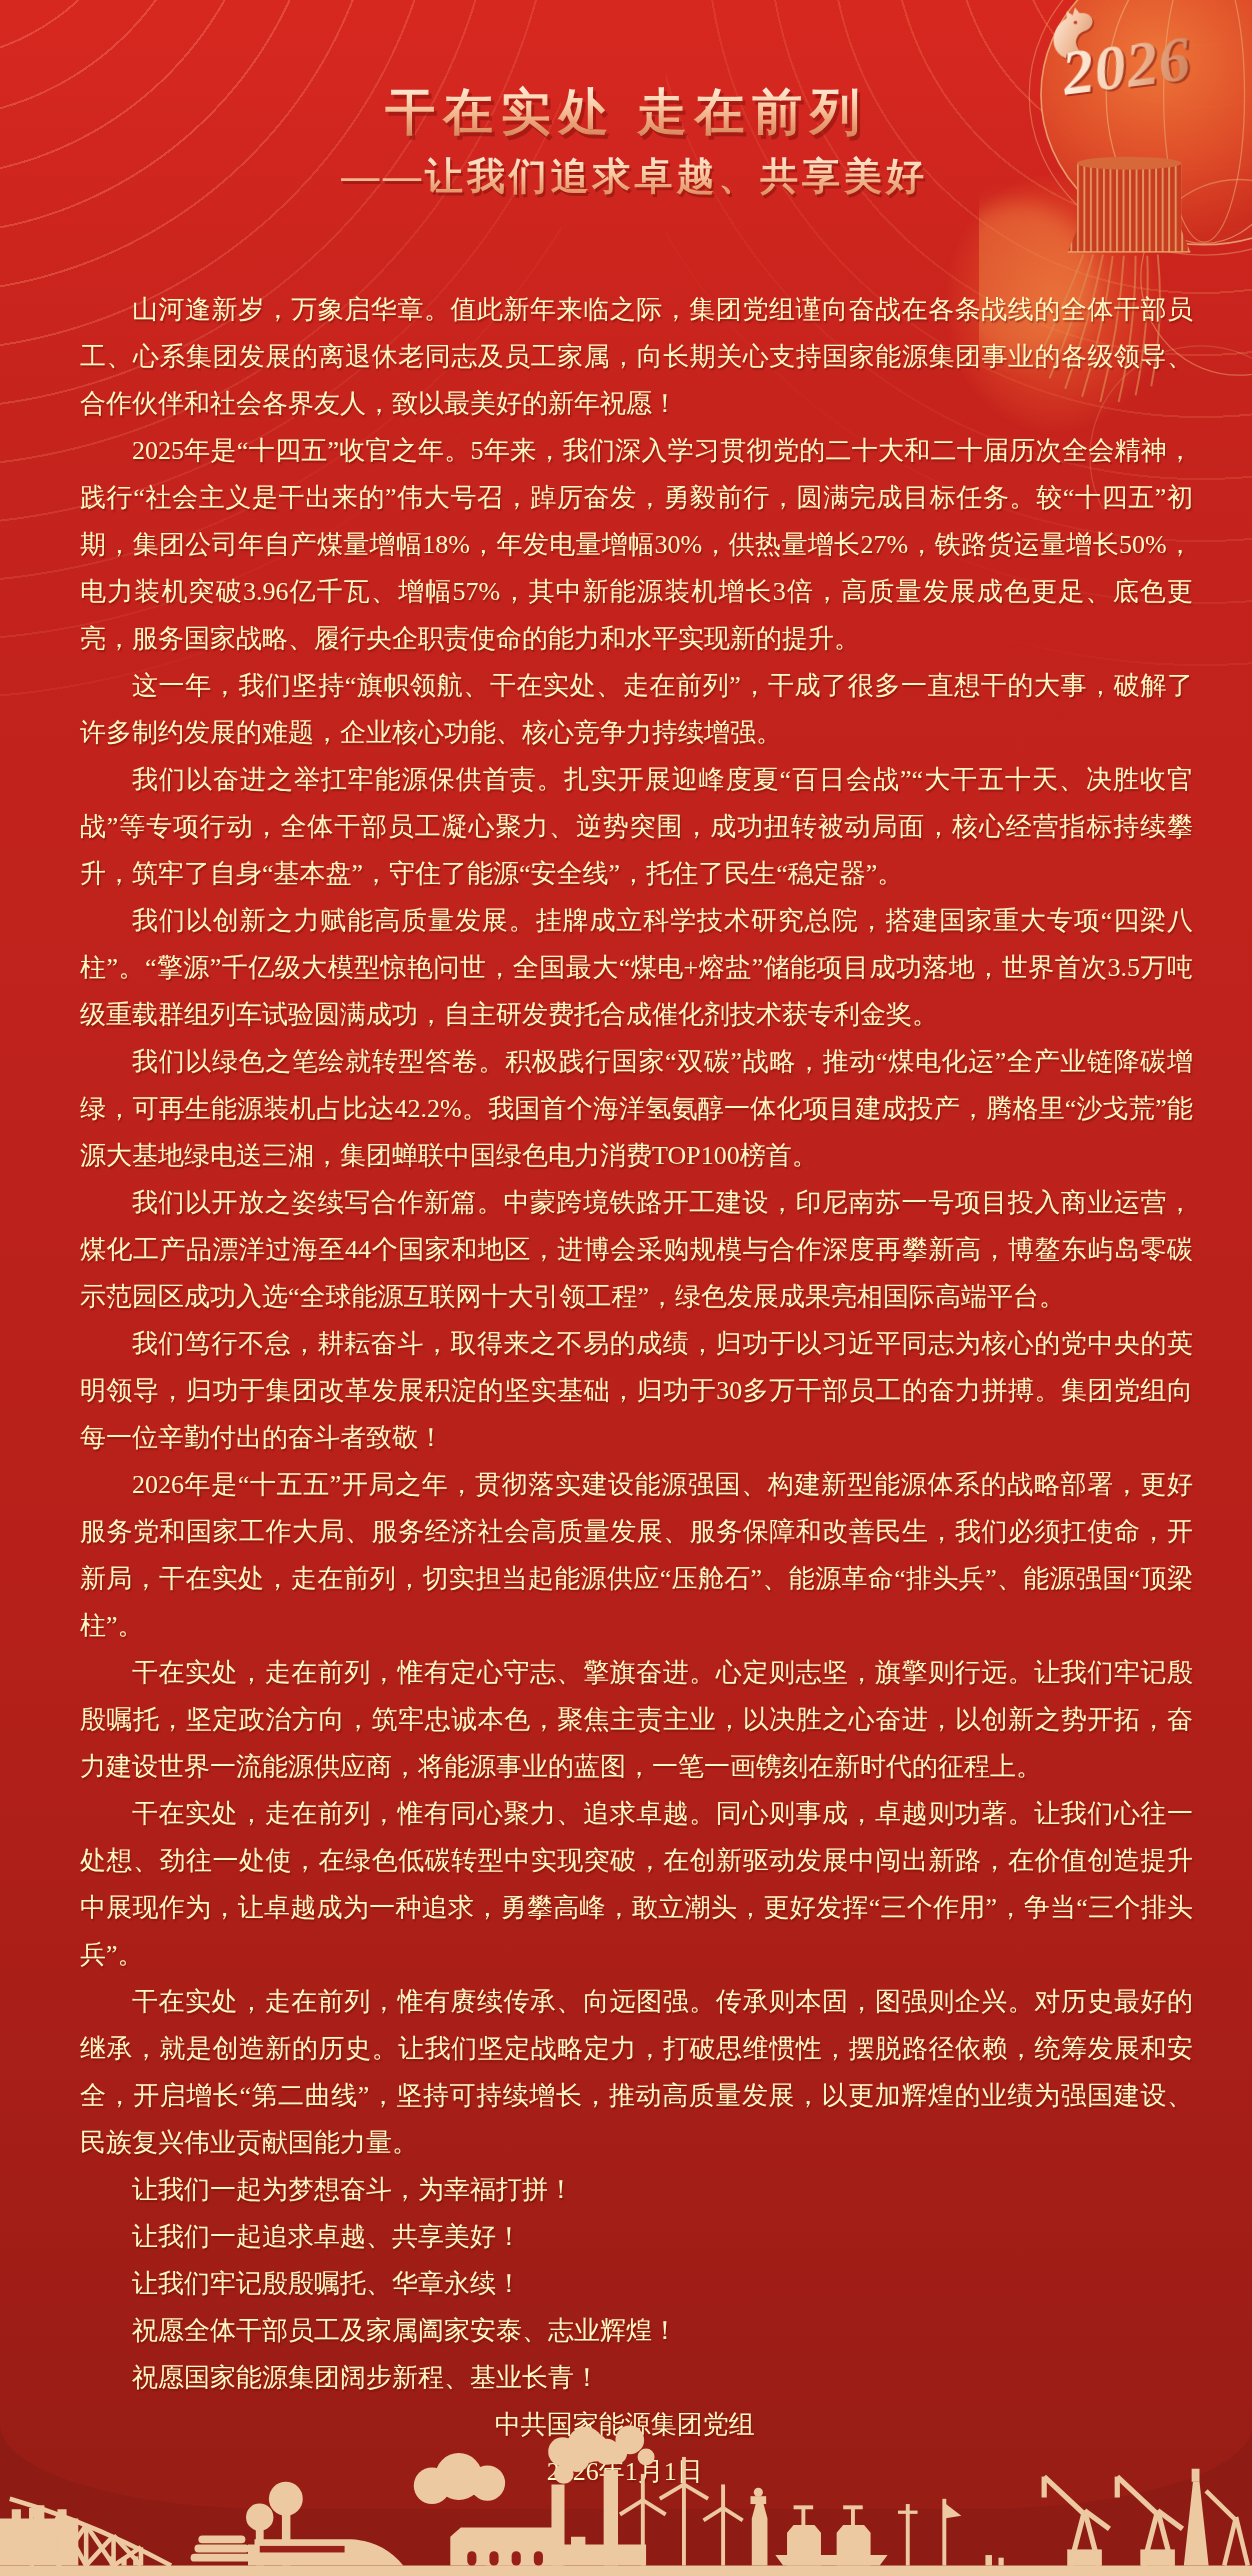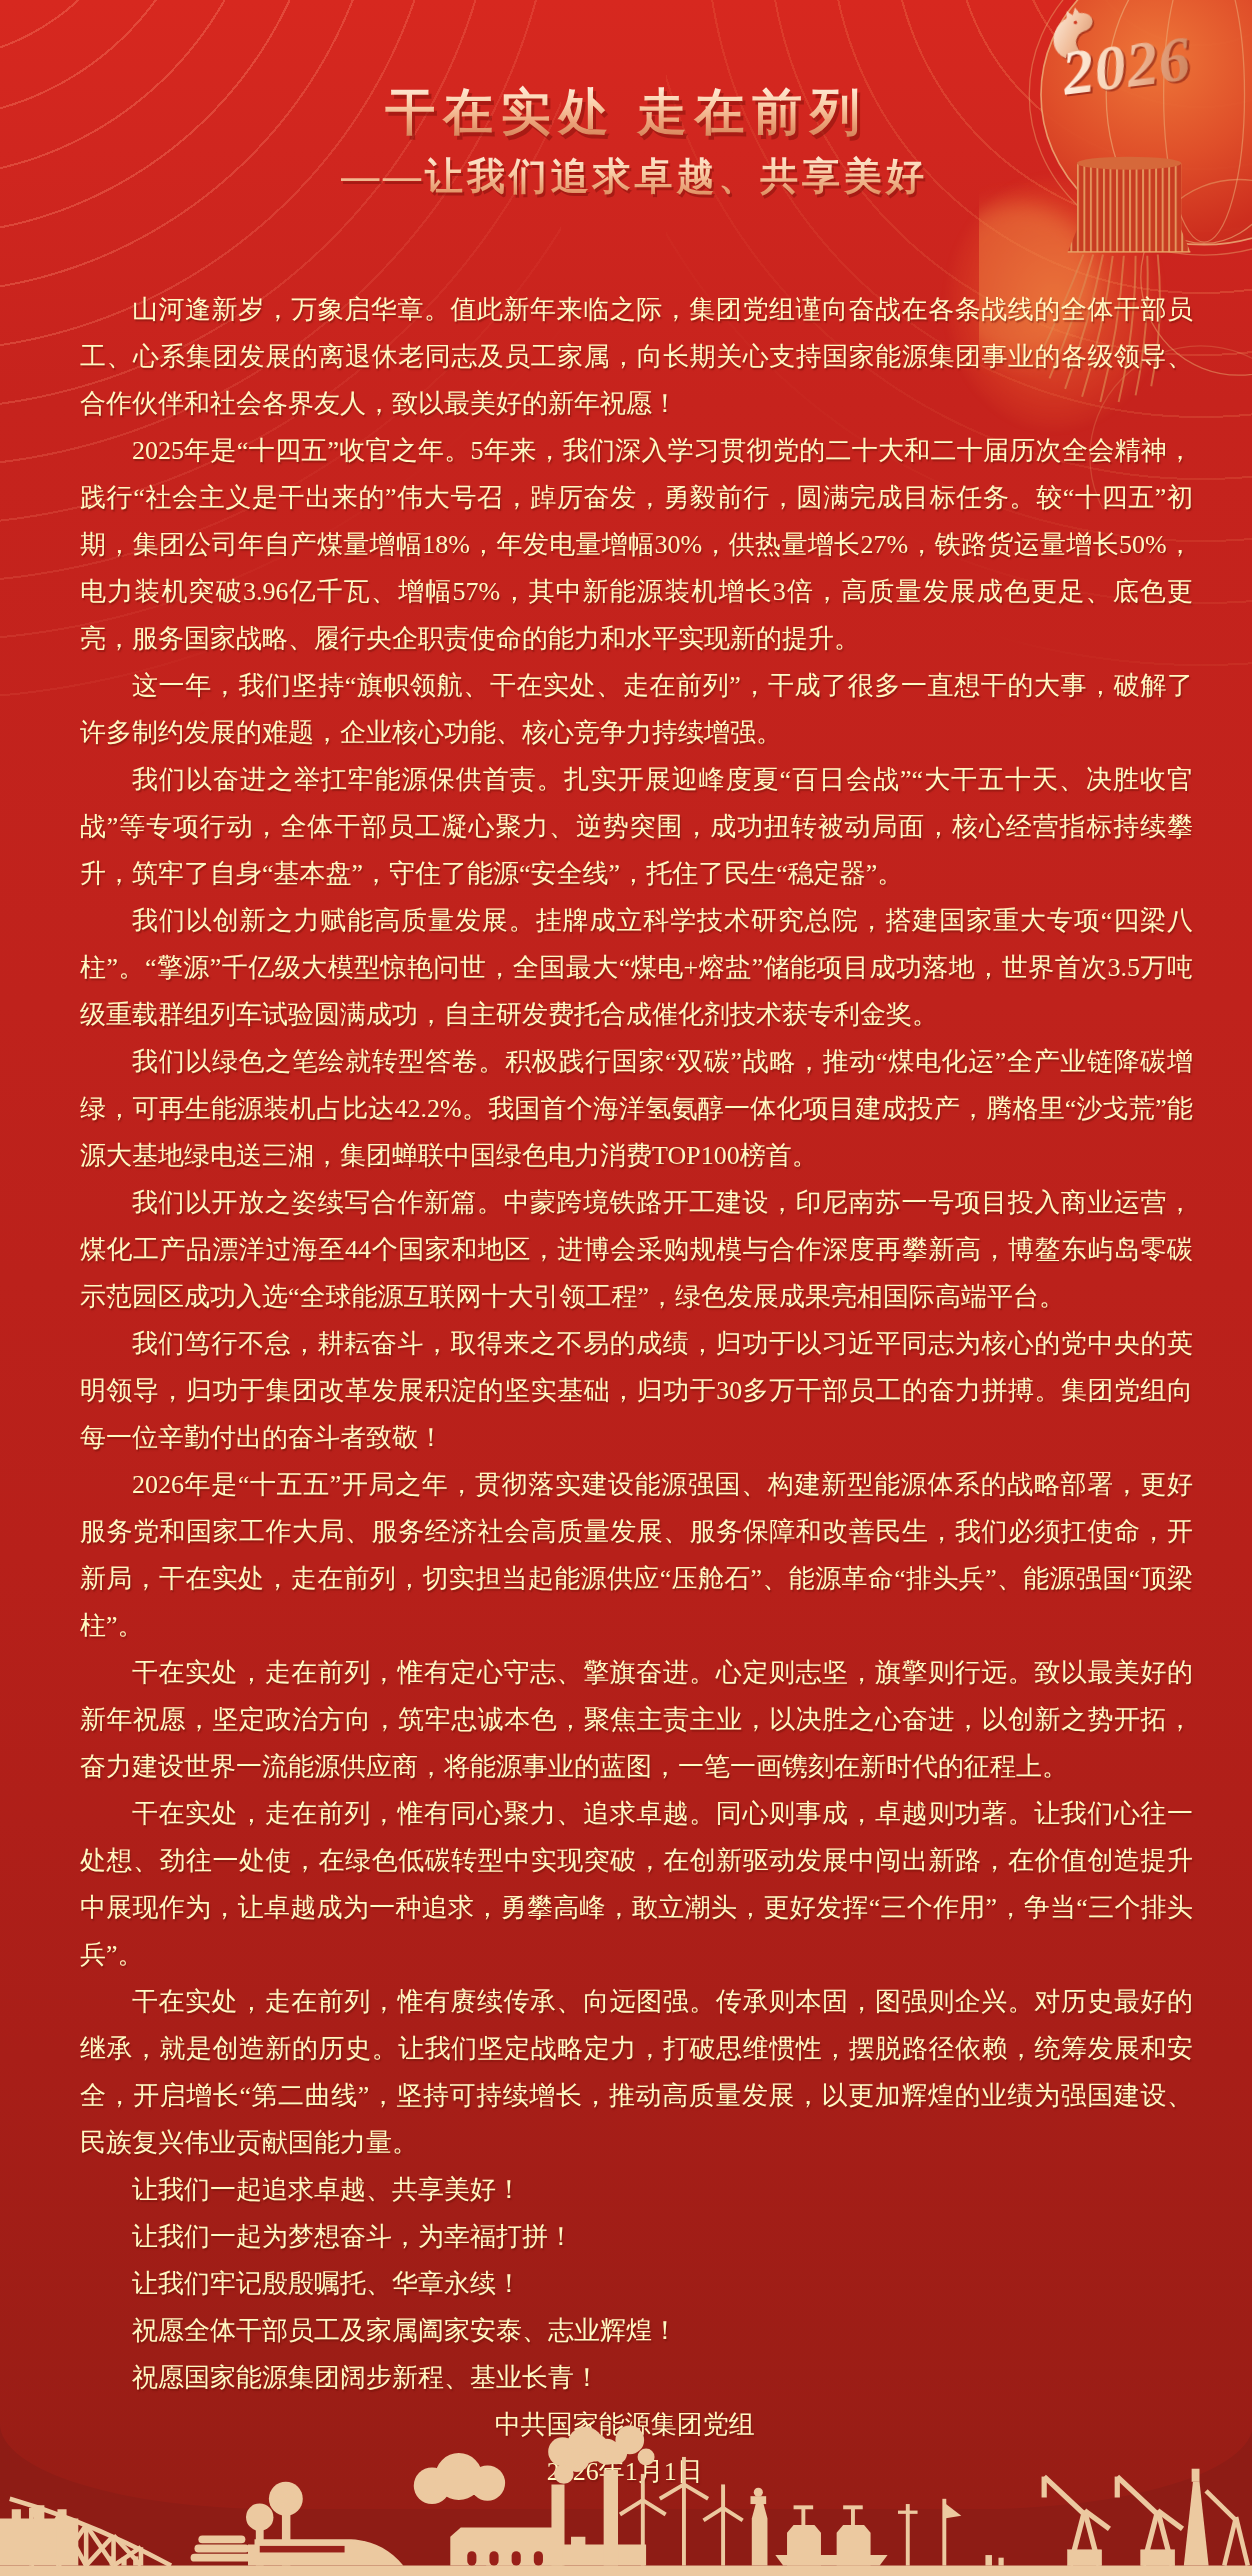--- a/index.html
+++ b/index.html
@@ -127,25 +127,25 @@
 
     <p>山河逢新岁，万象启华章。值此新年来临之际，集团党组谨向奋战在各条战线的全体干部员工、心系集团发展的离退休老同志及员工家属，向长期关心支持国家能源集团事业的各级领导、合作伙伴和社会各界友人，致以最美好的新年祝愿！</p>
         <p>2025年是“十四五”收官之年。5年来，我们深入学习贯彻党的二十大和二十届历次全会精神，践行“社会主义是干出来的”伟大号召，踔厉奋发，勇毅前行，圆满完成目标任务。较“十四五”初期，集团公司年自产煤量增幅18%，年发电量增幅30%，供热量增长27%，铁路货运量增长50%，电力装机突破3.96亿千瓦、增幅57%，其中新能源装机增长3倍，高质量发展成色更足、底色更亮，服务国家战略、履行央企职责使命的能力和水平实现新的提升。</p>
         <p>这一年，我们坚持“旗帜领航、干在实处、走在前列”，干成了很多一直想干的大事，破解了许多制约发展的难题，企业核心功能、核心竞争力持续增强。</p>
         <p>我们以奋进之举扛牢能源保供首责。扎实开展迎峰度夏“百日会战”“大干五十天、决胜收官战”等专项行动，全体干部员工凝心聚力、逆势突围，成功扭转被动局面，核心经营指标持续攀升，筑牢了自身“基本盘”，守住了能源“安全线”，托住了民生“稳定器”。</p>
         <p>我们以创新之力赋能高质量发展。挂牌成立科学技术研究总院，搭建国家重大专项“四梁八柱”。“擎源”千亿级大模型惊艳问世，全国最大“煤电+熔盐”储能项目成功落地，世界首次3.5万吨级重载群组列车试验圆满成功，自主研发费托合成催化剂技术获专利金奖。</p>
         <p>我们以绿色之笔绘就转型答卷。积极践行国家“双碳”战略，推动“煤电化运”全产业链降碳增绿，可再生能源装机占比达42.2%。我国首个海洋氢氨醇一体化项目建成投产，腾格里“沙戈荒”能源大基地绿电送三湘，集团蝉联中国绿色电力消费TOP100榜首。</p>
         <p>我们以开放之姿续写合作新篇。中蒙跨境铁路开工建设，印尼南苏一号项目投入商业运营，煤化工产品漂洋过海至44个国家和地区，进博会采购规模与合作深度再攀新高，博鳌东屿岛零碳示范园区成功入选“全球能源互联网十大引领工程”，绿色发展成果亮相国际高端平台。</p>
         <p>我们笃行不怠，耕耘奋斗，取得来之不易的成绩，归功于以习近平同志为核心的党中央的英明领导，归功于集团改革发展积淀的坚实基础，归功于30多万干部员工的奋力拼搏。集团党组向每一位辛勤付出的奋斗者致敬！</p>
         <p>2026年是“十五五”开局之年，贯彻落实建设能源强国、构建新型能源体系的战略部署，更好服务党和国家工作大局、服务经济社会高质量发展、服务保障和改善民生，我们必须扛使命，开新局，干在实处，走在前列，切实担当起能源供应“压舱石”、能源革命“排头兵”、能源强国“顶梁柱”。</p>
-        <p>干在实处，走在前列，惟有定心守志、擎旗奋进。心定则志坚，旗擎则行远。致以最美好的新年祝愿，坚定政治方向，筑牢忠诚本色，聚焦主责主业，以决胜之心奋进，以创新之势开拓，奋力建设世界一流能源供应商，将能源事业的蓝图，一笔一画镌刻在新时代的征程上。</p>
+        <p>干在实处，走在前列，惟有定心守志、擎旗奋进。心定则志坚，旗擎则行远。让我们牢记殷殷嘱托，坚定政治方向，筑牢忠诚本色，聚焦主责主业，以决胜之心奋进，以创新之势开拓，奋力建设世界一流能源供应商，将能源事业的蓝图，一笔一画镌刻在新时代的征程上。</p>
         <p>干在实处，走在前列，惟有同心聚力、追求卓越。同心则事成，卓越则功著。让我们心往一处想、劲往一处使，在绿色低碳转型中实现突破，在创新驱动发展中闯出新路，在价值创造提升中展现作为，让卓越成为一种追求，勇攀高峰，敢立潮头，更好发挥“三个作用”，争当“三个排头兵”。</p>
         <p>干在实处，走在前列，惟有赓续传承、向远图强。传承则本固，图强则企兴。对历史最好的继承，就是创造新的历史。让我们坚定战略定力，打破思维惯性，摆脱路径依赖，统筹发展和安全，开启增长“第二曲线”，坚持可持续增长，推动高质量发展，以更加辉煌的业绩为强国建设、民族复兴伟业贡献国能力量。</p>
+        <p>让我们一起为梦想奋斗，为幸福打拼！</p>
         <p>让我们一起追求卓越、共享美好！</p>
-        <p>让我们一起为梦想奋斗，为幸福打拼！</p>
         <p>让我们牢记殷殷嘱托、华章永续！</p>
         <p>祝愿全体干部员工及家属阖家安泰、志业辉煌！</p>
         <p>祝愿国家能源集团阔步新程、基业长青！</p>
       </div>
     <div class="signature">
       <div>中共国家能源集团党组</div>
       <div>2026年1月1日</div>
     </div>
   </main>
 

